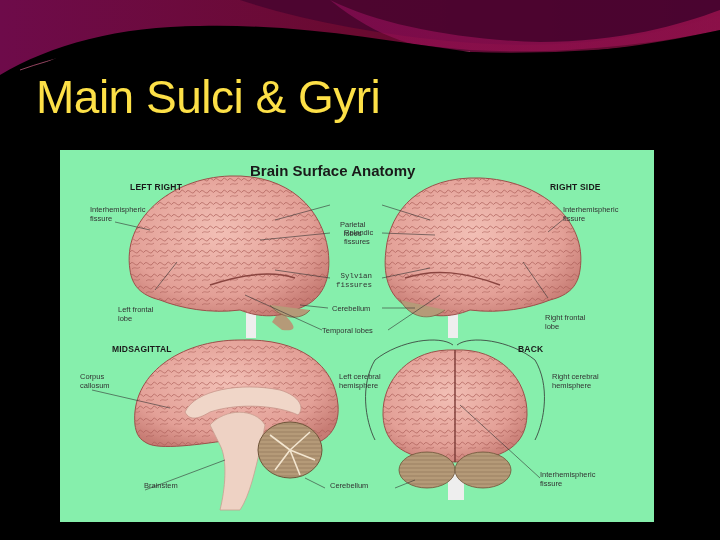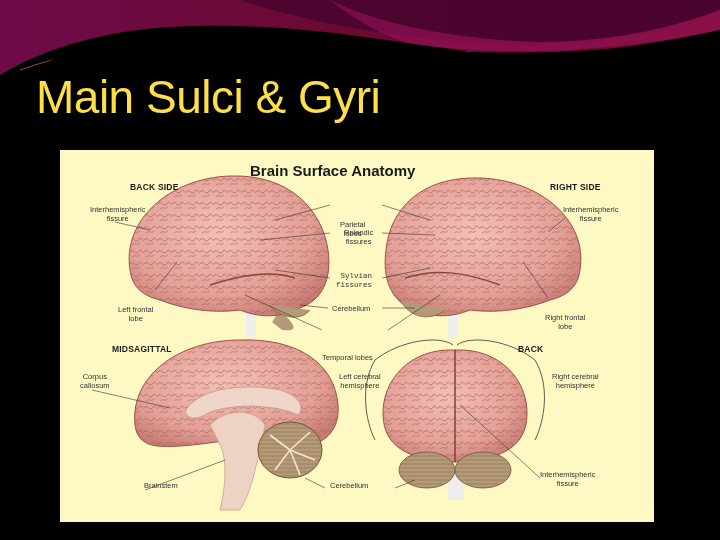--- a/index.html
+++ b/index.html
@@ -1,23 +1,23 @@
 <!DOCTYPE html>
 <html><head>
 <meta charset="utf-8">
 <style>
   html, body { margin:0; padding:0; }
   body { width:720px; height:540px; background:#000; position:relative; overflow:hidden; font-family:"Liberation Sans", sans-serif; }
   .header-wave { position:absolute; left:0; top:0; width:720px; height:90px; }
   .slide-title { position:absolute; left:36px; top:74px; font-size:46px; color:#fde047; font-family:"Liberation Sans", sans-serif; letter-spacing:-0.5px; line-height:1; }
-  .figure { position:absolute; left:60px; top:150px; width:594px; height:372px; background:#fef9c3; overflow:hidden; }
+  .figure { position:absolute; left:60px; top:150px; width:594px; height:372px; background:#86efac; overflow:hidden; }
   .figure svg { position:absolute; left:0; top:0; }
   .fig-title { position:absolute; left:190px; top:12px; font-size:15px; font-weight:bold; color:#1a1a1a; font-family:"Liberation Sans", sans-serif; }
   .section-label { position:absolute; font-size:8.5px; font-weight:bold; color:#1a1a1a; letter-spacing:0.2px; }
-  .lbl { position:absolute; font-size:7.5px; color:#333; line-height:9px; white-space:pre;text-align:center; }
+  .lbl { position:absolute; font-size:7.5px; color:#333; line-height:9px; white-space:pre; }
 </style>
 </head>
 <body>
 
 <svg class="header-wave" viewBox="0 0 720 90" width="720" height="90">
   <defs>
     <linearGradient id="g1" x1="0" y1="0" x2="1" y2="0">
       <stop offset="0" stop-color="#6e0b4a"></stop>
       <stop offset="0.5" stop-color="#6a0a30"></stop>
       <stop offset="1" stop-color="#4a0632"></stop>
@@ -112,37 +112,37 @@
       <line x1="32" y1="240" x2="110" y2="258"></line>
       <line x1="85" y1="340" x2="165" y2="310"></line>
       <line x1="265" y1="338" x2="245" y2="328"></line>
       <line x1="335" y1="338" x2="355" y2="330"></line>
       <line x1="480" y1="328" x2="400" y2="255"></line>
     </g>
   </svg>
 
   <div class="fig-title">Brain Surface Anatomy</div>
 
-  <div class="section-label" style="left:70px;top:32px;">BACK SIDE</div>
+  <div class="section-label" style="left:70px;top:32px;">LEFT RIGHT</div>
   <div class="section-label" style="left:458px;top:32px;padding-left:32px;">RIGHT SIDE</div>
   <div class="section-label" style="left:52px;top:194px;">MIDSAGITTAL</div>
   <div class="section-label" style="left:458px;top:194px;">BACK</div>
 
   <div class="lbl" style="left:30px;top:55px;">Interhemispheric
 fissure</div>
   <div class="lbl" style="left:58px;top:155px;">Left frontal
 lobe</div>
   <div class="lbl" style="left:280px;top:49px;text-align:center;margin-top:21px;">Parietal
 lobes</div>
   <div class="lbl" style="left:284px;top:78px;">Rolandic
 fissures</div>
   <div class="lbl" style="left:276px;top:122px;text-align:right;font-family:Liberation Mono, monospace;">Sylvian
 fissures</div>
   <div class="lbl" style="left:272px;top:154px;">Cerebellum</div>
-  <div class="lbl" style="left:262px;top:176px;margin-top:27px;">Temporal lobes</div>
+  <div class="lbl" style="left:262px;top:176px;">Temporal lobes</div>
   <div class="lbl" style="left:503px;top:55px;">Interhemispheric
 fissure</div>
   <div class="lbl" style="left:485px;top:155px;margin-top:8px;">Right frontal
 lobe</div>
   <div class="lbl" style="left:20px;top:222px;">Corpus
 callosum</div>
   <div class="lbl" style="left:84px;top:331px;">Brainstem</div>
   <div class="lbl" style="left:279px;top:222px;">Left cerebral
 hemisphere</div>
   <div class="lbl" style="left:492px;top:222px;">Right cerebral

